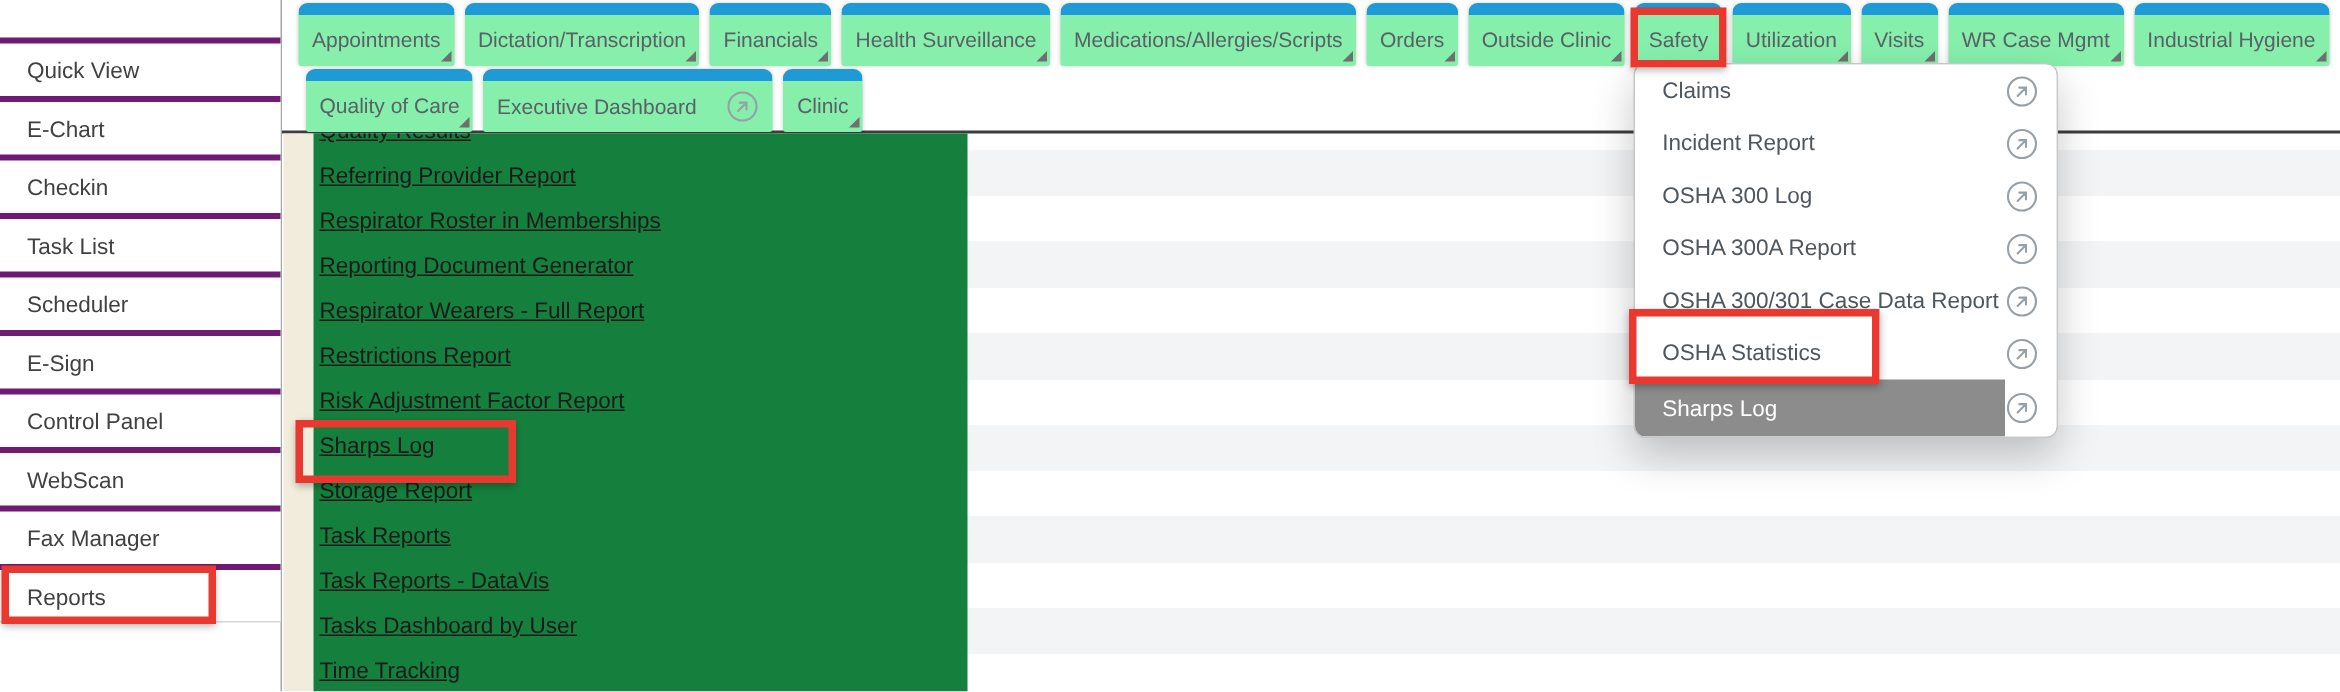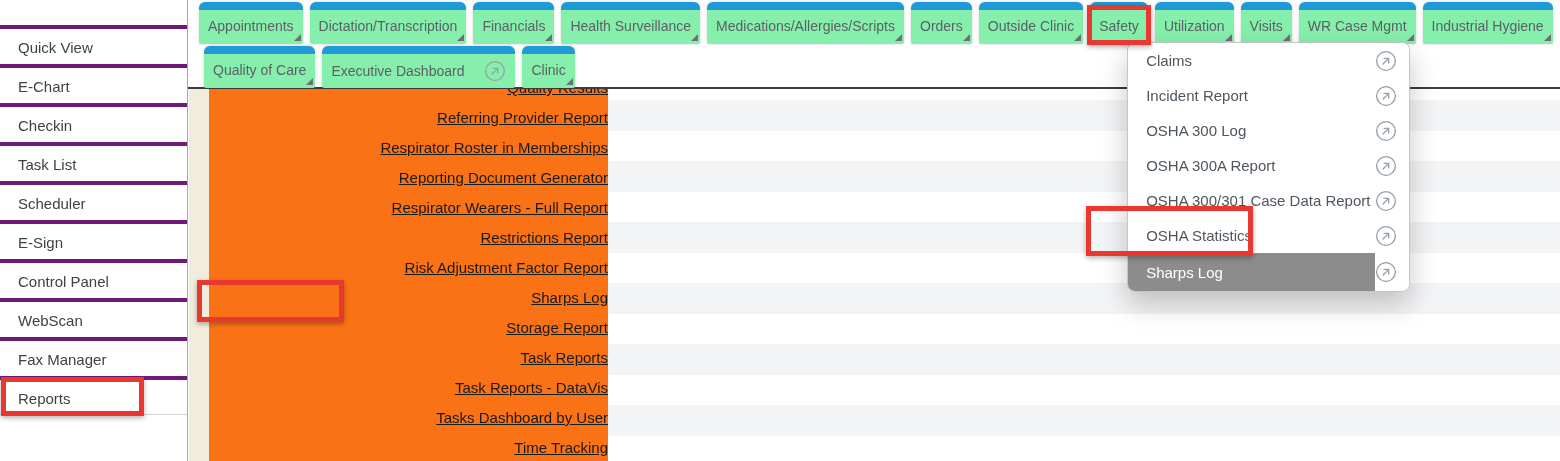--- a/index.html
+++ b/index.html
@@ -31,22 +31,22 @@
   .sharps-list-box { left:197px; top:280px; width:147px; height:42px; z-index:30; }
   .safety-box { top:-5px; left:-3px; right:-3px; bottom:-1px; z-index:22; }
   .dd-sharps-box { top:196px; left:-4px; width:167px; height:50px; z-index:23; }
 
   
   .topline { position:absolute; left:188px; right:0; top:87px; height:2px; background:#3d3d3d; z-index:1; }
 
   
   .beige-strip { position:absolute; left:189px; top:89px; width:20px; height:372px; background:#f1ecdb; z-index:1; }
   .report-list {
-    position:absolute; left:209px; top:89px; width:399px; height:372px;
-    background:#f97316; overflow:hidden; z-index:1;text-align:right;
+    position:absolute; left:209px; top:89px; width:436px; height:372px;
+    background:#15803d; overflow:hidden; z-index:1;
   }
   .report-inner { margin-top:-16px; }
   .report-link {
     display:block; height:30px; line-height:30px; padding-left:4px;
     font-size:15px; color:#1a1a1a; text-decoration:underline; cursor:pointer;
     white-space:nowrap;
   }
 
   
   .stripes-top { position:absolute; left:608px; right:0; top:89px; height:11px; background:#fff; z-index:0; }
@@ -75,21 +75,21 @@
   .tab-exec { display:flex; align-items:center; gap:20px; }
 
   .ext-icon { display:inline-flex; color:#97a0a6; }
   .ext-icon svg { width:22px; height:22px; display:block; }
 
   
   .dropdown {
     position:absolute; top:32px; left:-1px; width:283px;
     background:#fff; border:1px solid #c6c6c6; border-radius:8px;
     box-shadow:0 12px 28px rgba(0,0,0,0.22); z-index:10; overflow:hidden;
-    line-height:normal; cursor:default;margin-left:38px;
+    line-height:normal; cursor:default;
   }
   .dd-item {
     height:35px; display:flex; align-items:center; justify-content:space-between;
     padding:0 12px 0 18px; font-size:15px; color:#4e565e; cursor:pointer;
     background:#fff;
   }
   .dd-item .dd-label { white-space:nowrap; }
   .dd-item.selected {
     height:38px; color:#fff;
     background:linear-gradient(to right, #8c8c8c 0, #8c8c8c 247px, #ffffff 247px);

